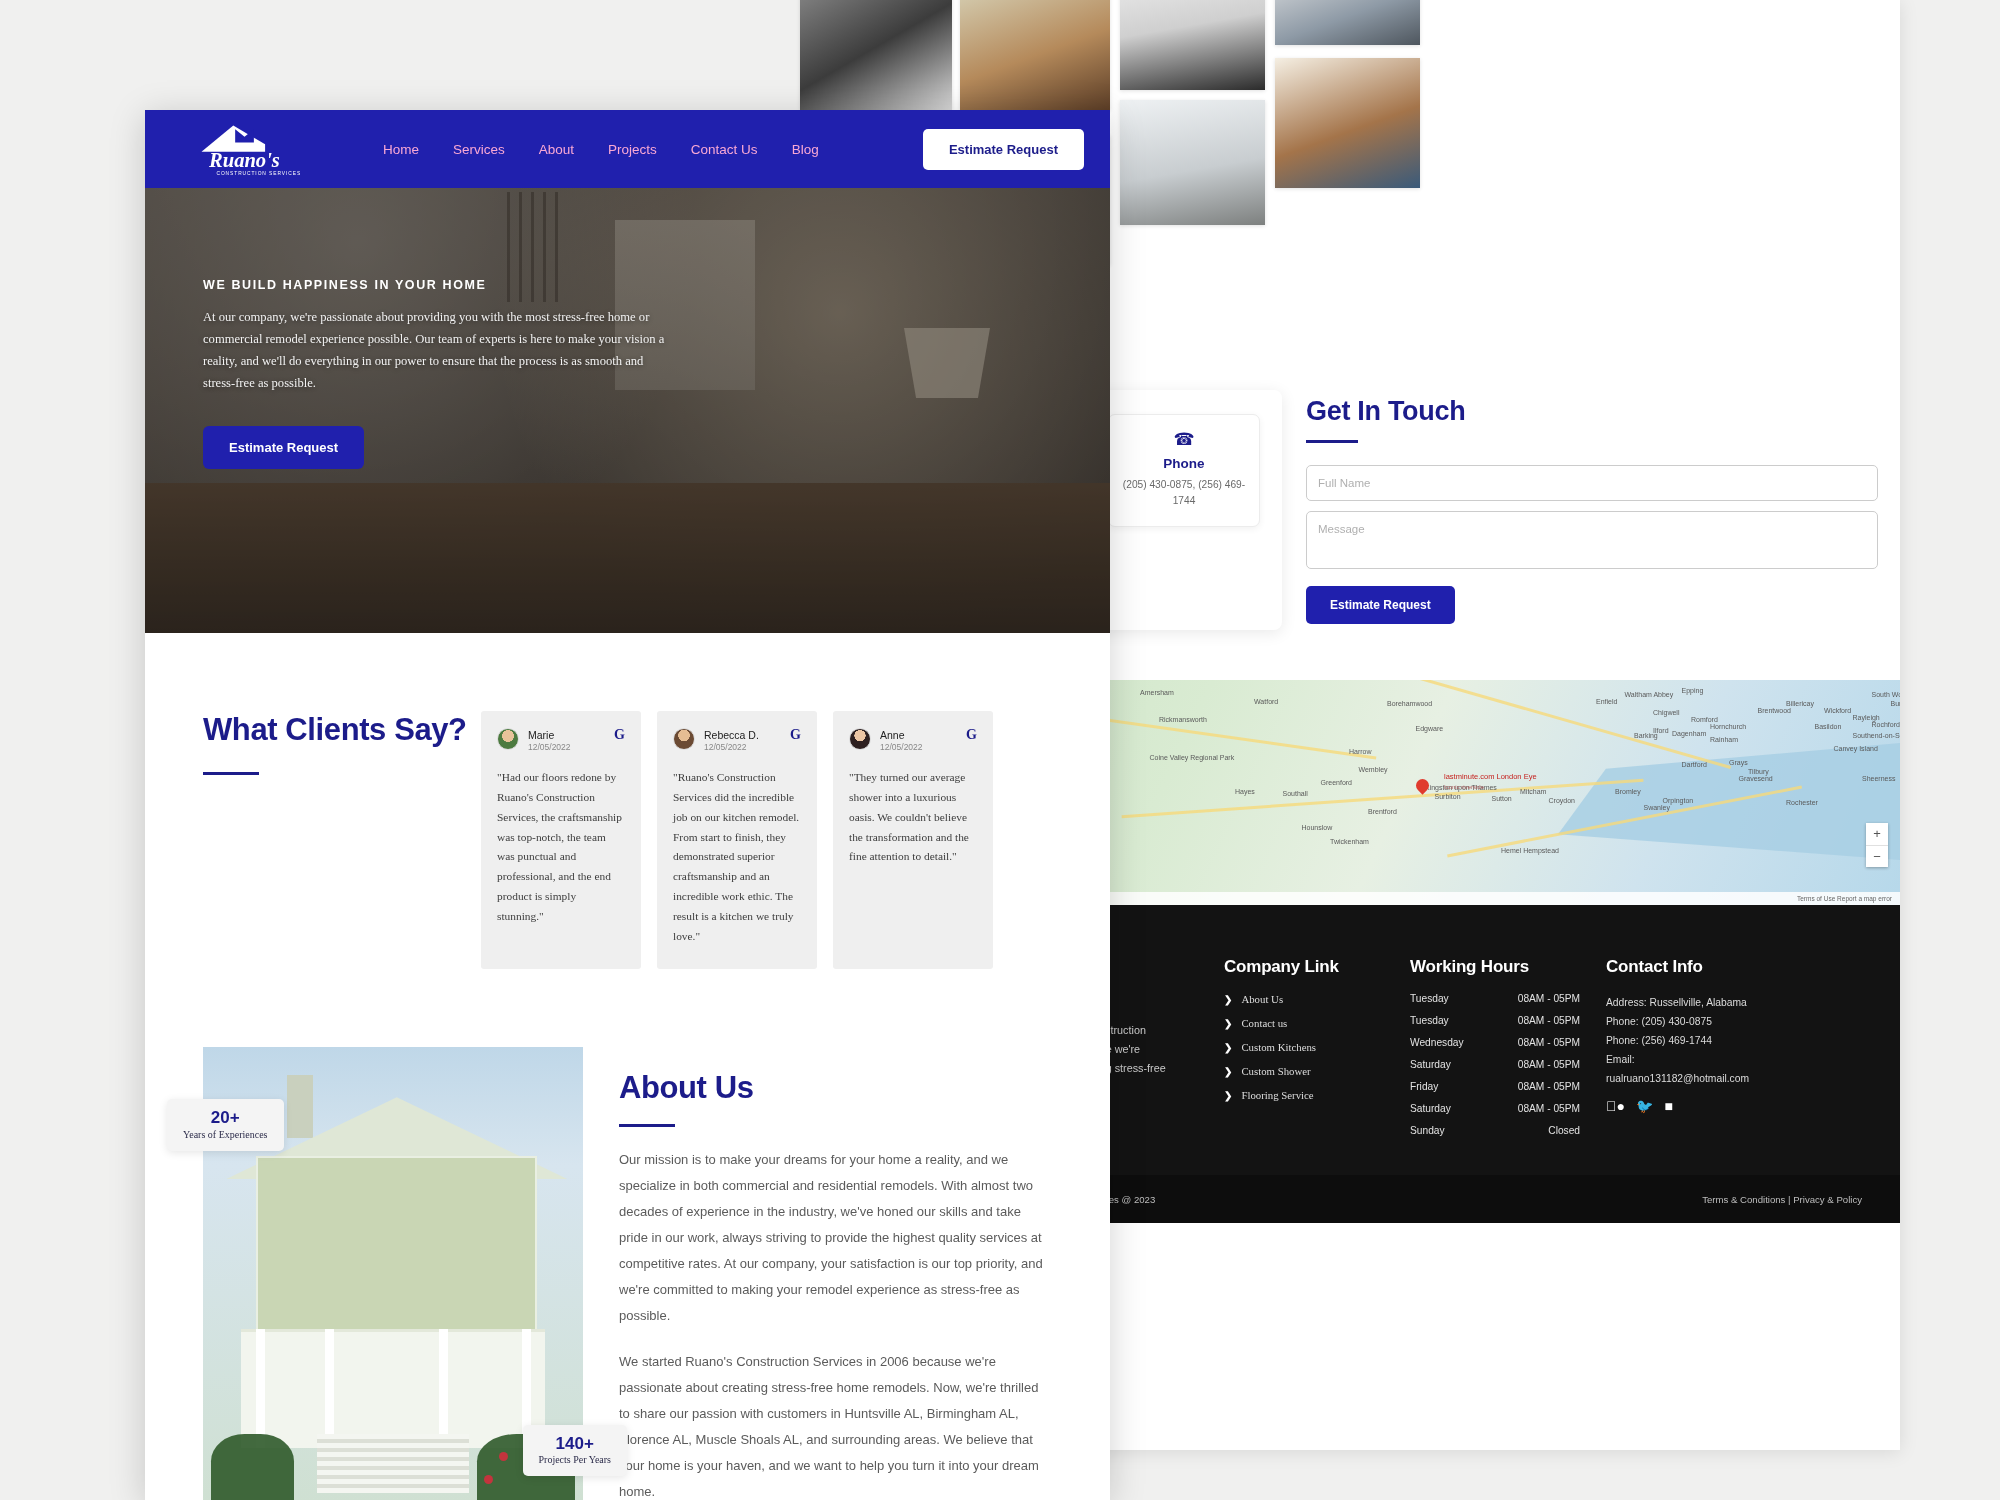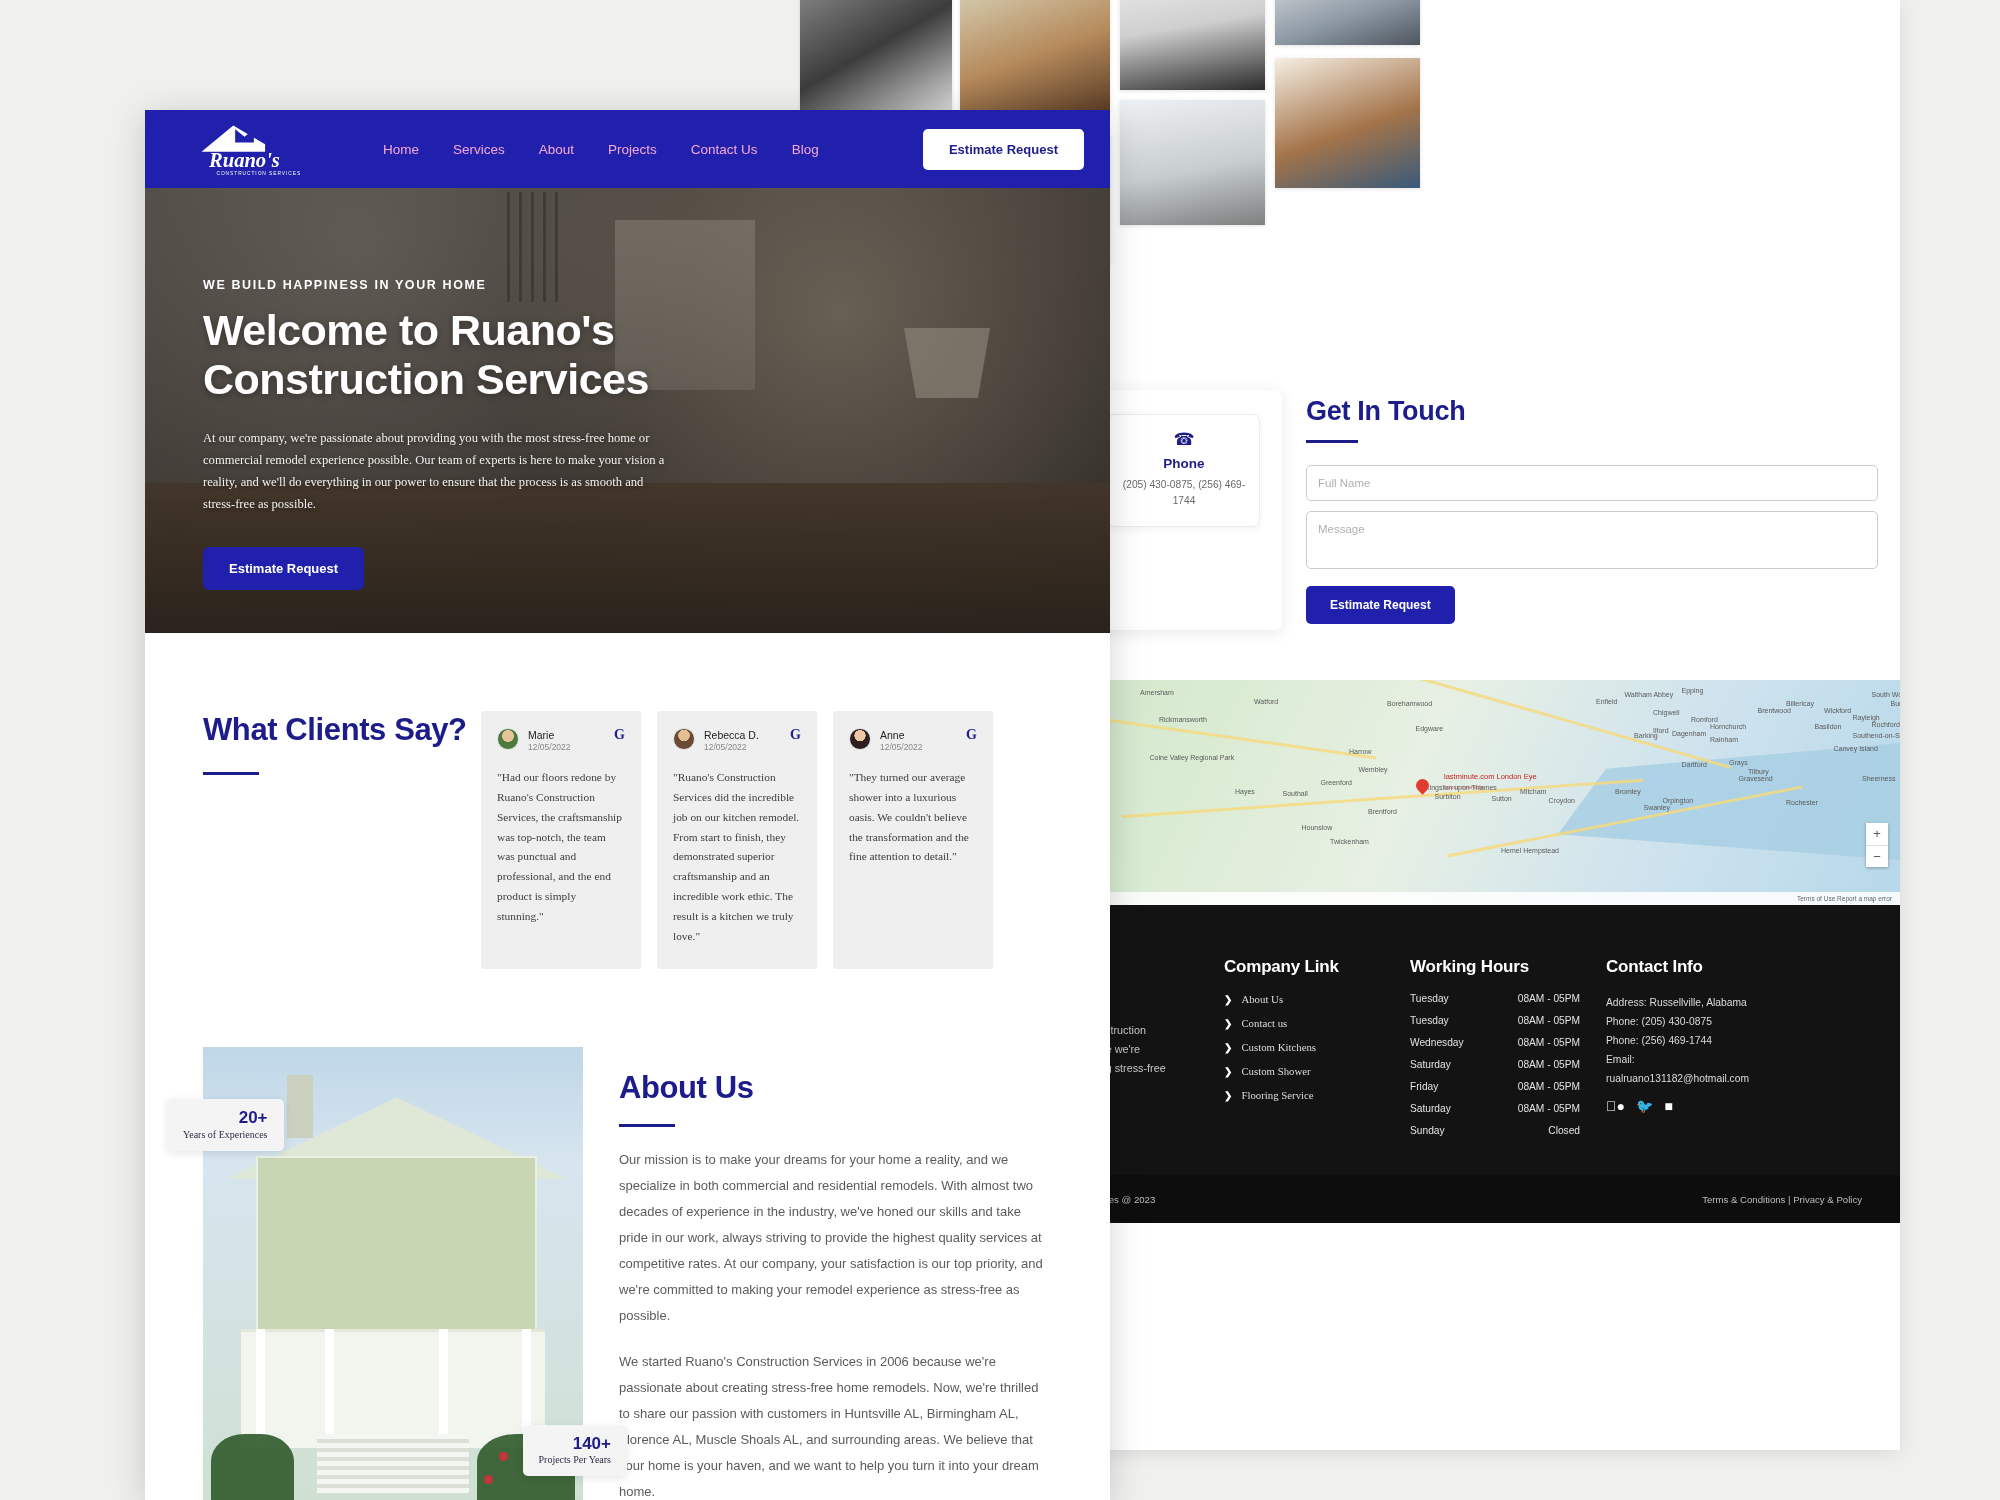--- a/index.html
+++ b/index.html
@@ -231,21 +231,21 @@
   }
   .house-shrub {
     position: absolute; bottom: 0; height: 15%;
     background: #2f5a2a; border-radius: 40% 40% 0 0; opacity: .9;
   }
   .house-rose { position: absolute; width: 9px; height: 9px; border-radius: 50%; background: #c3343d; }
   .badge {
     position: absolute;
     background: #f4f4f4;
     border-radius: 5px;
-    text-align: right;
+    text-align: center;
     padding: 9px 16px 11px;
     box-shadow: 0 2px 8px rgba(0,0,0,.10);
   }
   .badge-years { left: -36px; top: 52px; }
   .badge-projects { right: -44px; bottom: 26px; }
   .badge-num { color: #1c1c8a; font-size: 17px; font-weight: 700; line-height: 1.2; }
   .badge-lbl { color: #2c2c4a; font-size: 10px; font-family: "Liberation Serif", serif; }
 
   .about-text { flex: 1 1 auto; padding-top: 22px; }
   .about-text p {
@@ -684,21 +684,20 @@
   <div class="hero">
     <div class="hero-photo">
       <div class="hero-window"></div>
       <div class="hero-chandelier"></div>
       <div class="hero-lamp"></div>
       <div class="hero-floor"></div>
     </div>
     <div class="hero-shade"></div>
     <div class="hero-inner">
       <div class="hero-eyebrow">WE BUILD HAPPINESS IN YOUR HOME</div>
-      <h1 class="hero-title">Welcome to Ruano's Construction Services</h1>
       <p class="hero-desc">At our company, we're passionate about providing you with the most stress-free home or commercial remodel experience possible. Our team of experts is here to make your vision a reality, and we'll do everything in our power to ensure that the process is as smooth and stress-free as possible.</p>
       <button class="btn-primary">Estimate Request</button>
     </div>
   </div>
 
   <div class="testimonials">
     <div class="testimonials-left">
       <div class="sec-heading">What Clients Say?</div>
       <div class="sec-rule"></div>
     </div>

